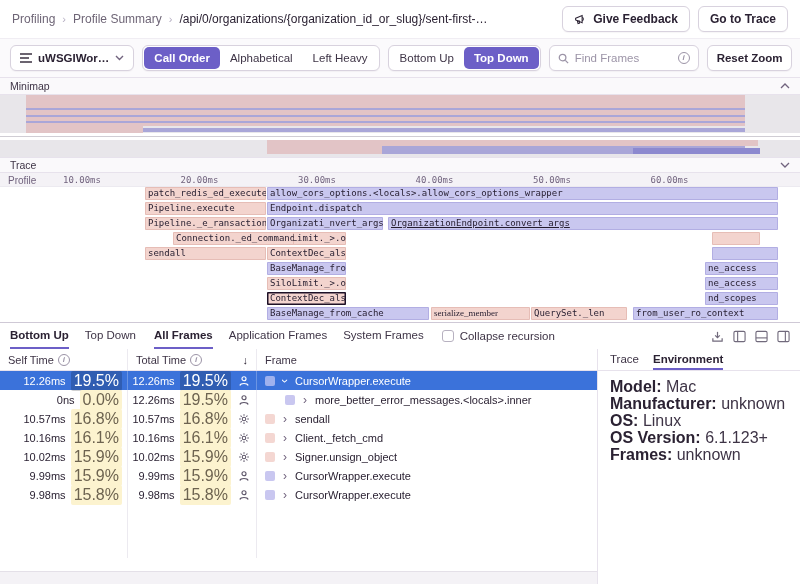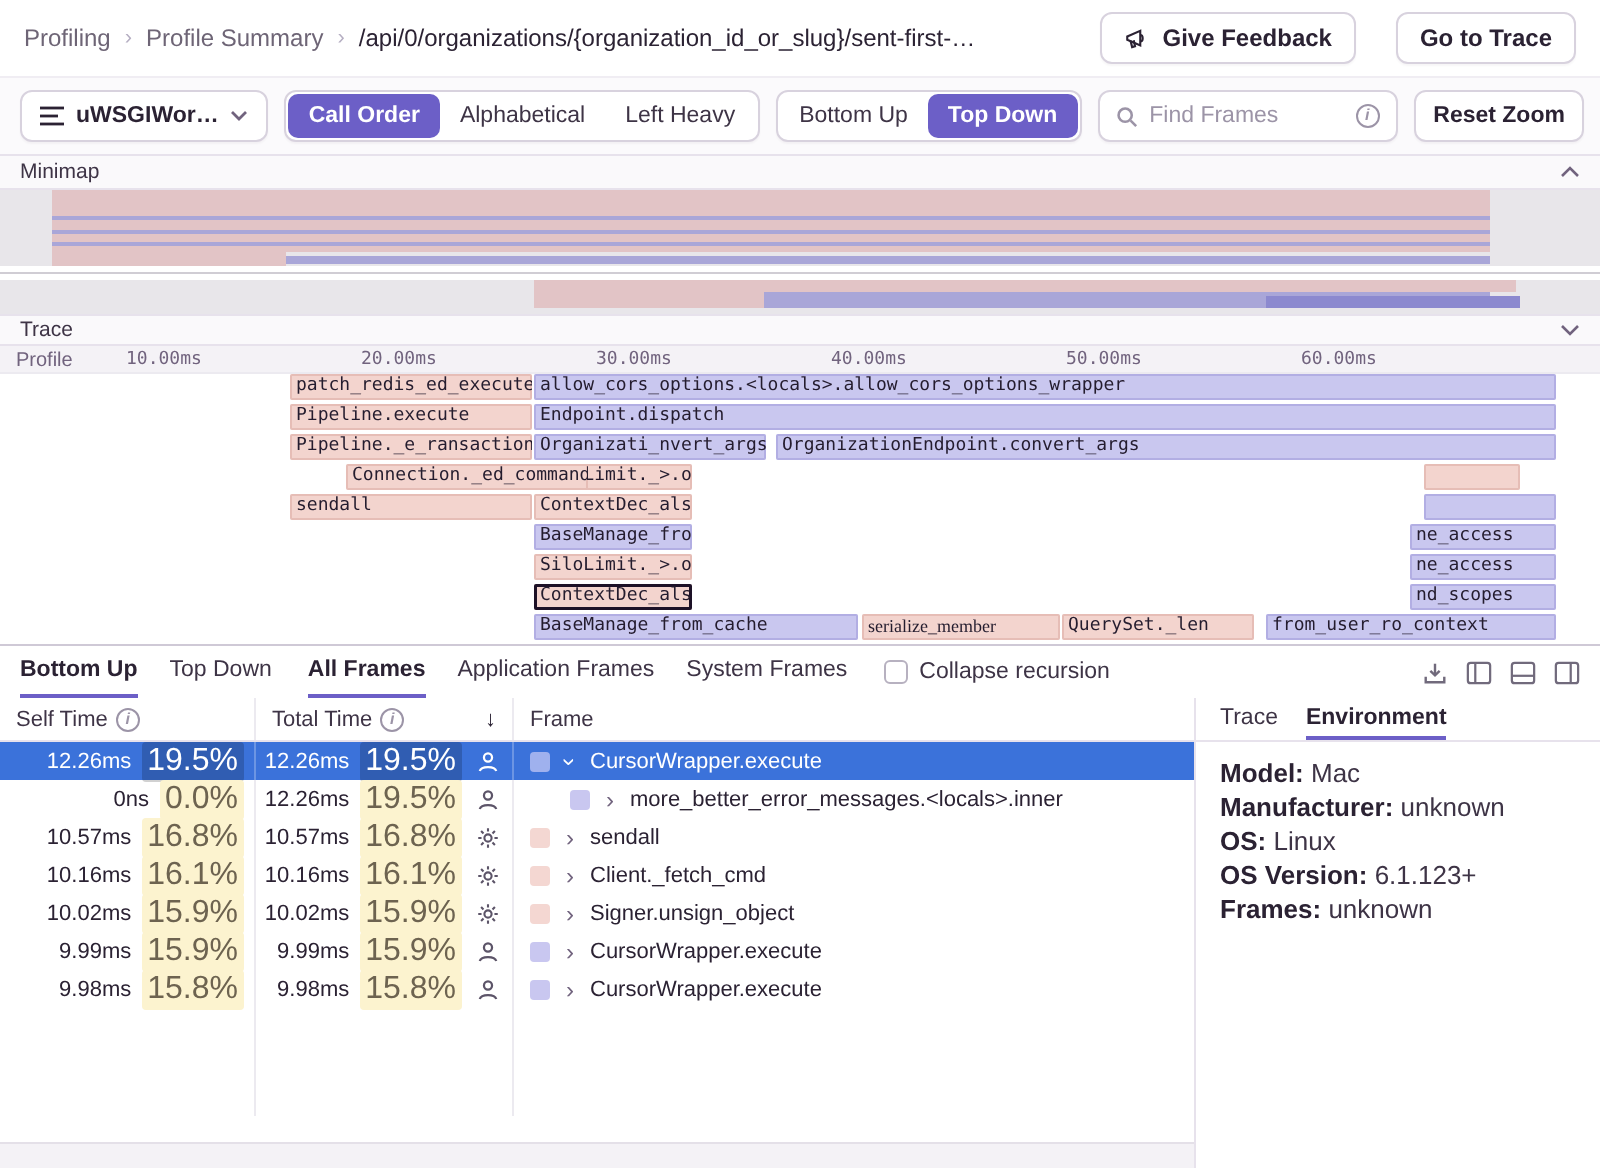--- a/index.html
+++ b/index.html
@@ -1,21 +1,21 @@
 <!DOCTYPE html>
 <html><head>
 <meta charset="utf-8">
 <style>
   *{box-sizing:border-box;margin:0;padding:0}
   html,body{width:800px;height:584px}
   body{font-family:"Liberation Sans",sans-serif;color:#2b2233;background:#fff;font-size:12px}
   .app{position:relative;width:800px;height:584px;overflow:hidden;background:#fff}
 
   
-  .topbar{height:38px;display:flex;align-items:center;padding:0 12px;gap:20px}
+  .topbar{height:38px;display:flex;align-items:center;padding:0 12px;gap:8px}
   .crumbs{display:flex;align-items:center;gap:7px;font-size:12px;color:#6e6576;flex:1;white-space:nowrap;overflow:hidden}
   .crumbs .crumb{cursor:default}
   .crumbs .crumb.last{color:#2b2233}
   .crumb-sep{color:#b5aec2;font-size:11px}
   .btn{display:inline-flex;align-items:center;gap:6px;background:#fff;border:1px solid #d8d2de;border-radius:6px;padding:5px 11px;font-size:12px;font-weight:bold;color:#2b2233;box-shadow:0 1px 1px rgba(43,34,51,.04);white-space:nowrap}
   .btn svg{flex:none}
 
   
   .toolbar{height:40px;display:flex;align-items:center;gap:8px;padding:0 10px;background:#fbfafc;border-top:1px solid #f0edf3;border-bottom:1px solid #e7e2ec}
   .ctl{display:inline-flex;align-items:center;gap:6px;background:#fff;border:1px solid #d8d2de;border-radius:6px;height:26px;padding:0 9px;font-size:11.5px;font-weight:bold;color:#2b2233;box-shadow:0 1px 1px rgba(43,34,51,.04);white-space:nowrap}
@@ -88,21 +88,21 @@
   .trow.selected .cell-self,.trow.selected .cell-total{border-right-color:rgba(255,255,255,.25)}
   .col-lines{position:absolute;top:0;bottom:13px;left:0;right:0;pointer-events:none}
   .col-lines i{position:absolute;top:0;bottom:0;width:1px;background:#eceaf0}
   .table-filler{flex:1}
   .hstrip{height:13px;background:#f4f2f6;border-top:1px solid #e4e0e8}
 
   .details{flex:1;display:flex;flex-direction:column;background:#fff}
   .dtabs{height:22px;display:flex;align-items:stretch;gap:14px;padding:0 12px;font-size:11.5px;color:#3e3446;border-bottom:1px solid #e7e2ec}
   .dtab{display:flex;align-items:center;border-bottom:2px solid transparent;cursor:pointer}
   .dtab.active{font-weight:bold;border-bottom-color:#6C5FC7;color:#2b2233}
-  .dfields{padding:7px 12px;font-size:13px;line-height:17px}
+  .dfields{padding:7px 12px;font-size:16px;line-height:17px}
   .dlabel{font-weight:bold;color:#2b2233}
   .dvalue{color:#3e3446}
 
   svg{display:block}
 </style>
 </head>
 <body>
 
 <div class="app">
 
@@ -208,21 +208,21 @@
       <div class="fr purple" style="left: 705px; top: 90px; width: 73px;">ne_access</div>
       <div class="fr pink" style="left: 267px; top: 90px; width: 79px;">SiloLimit._&gt;.over</div>
       <div class="fr purple" style="left: 705px; top: 75px; width: 73px;">ne_access</div>
       <div class="fr purple" style="left: 267px; top: 75px; width: 79px;">BaseManage_from_c</div>
       <div class="fr purple" style="left: 712px; top: 60px; width: 66px;"></div>
       <div class="fr pink" style="left: 267px; top: 60px; width: 79px;">ContextDec_als&gt;.i</div>
       <div class="fr pink" style="left: 145px; top: 60px; width: 121px;">sendall</div>
       <div class="fr pink" style="left: 712px; top: 45px; width: 48px;"></div>
       <div class="fr pink" style="left: 267px; top: 45px; width: 79px;">SiloLimit._&gt;.over</div>
       <div class="fr pink" style="left: 145px; top: 45px; width: 121px; margin-left: 28px;">Connection._ed_command</div>
-      <div class="fr purple" style="left: 388px; top: 30px; width: 390px;">OrganizationEndpoint.convert_args</div>
+      <div class="fr purple" style="left: 388px; top: 30px; width: 390px; text-decoration: underline;">OrganizationEndpoint.convert_args</div>
       <div class="fr purple" style="left: 267px; top: 30px; width: 116px;">Organizati_nvert_args</div>
       <div class="fr pink" style="left: 145px; top: 30px; width: 121px;">Pipeline._e_ransaction</div>
       <div class="fr purple" style="left: 267px; top: 15px; width: 511px;">Endpoint.dispatch</div>
       <div class="fr pink" style="left: 145px; top: 15px; width: 121px;">Pipeline.execute</div>
       <div class="fr purple" style="left: 267px; top: 0px; width: 511px;">allow_cors_options.&lt;locals&gt;.allow_cors_options_wrapper</div>
       <div class="fr pink" style="left: 145px; top: 0px; width: 121px;">patch_redis_ed_execute</div>
 
   </div>
 
   <div class="panel">

